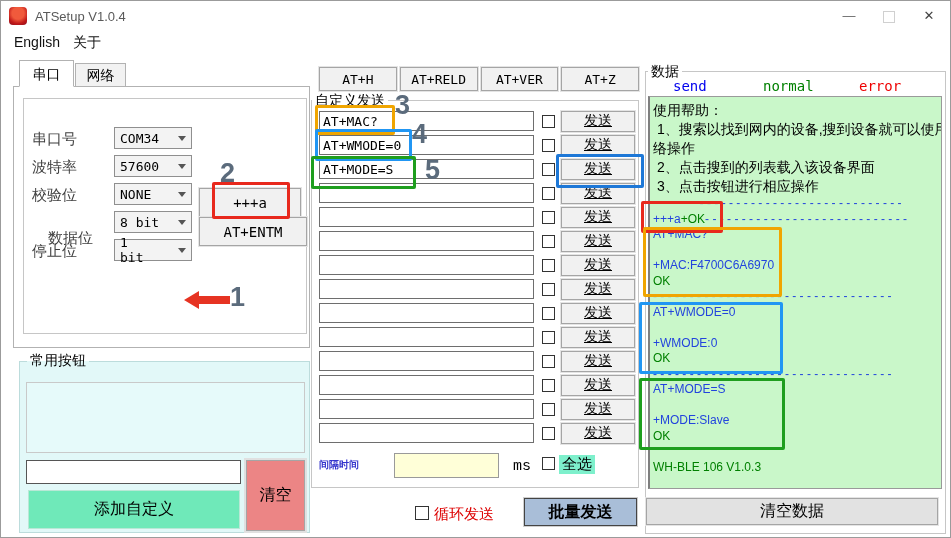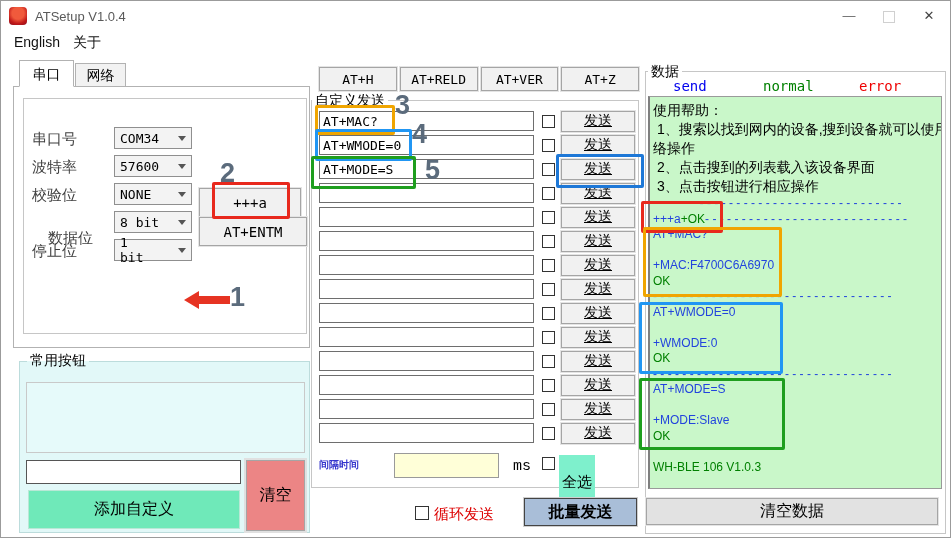--- a/index.html
+++ b/index.html
@@ -193,21 +193,21 @@
         <input class="cs-input" style="">
         <div class="cs-cb"></div>
         <button class="cs-send">发送</button>
       </div>
     </div>
 
   <div class="abs" style="left:318px;top:457px;font-size:10px;font-weight:bold;color:#3333cc;">间隔时间</div>
   <input class="abs" style="left: 393px; top: 452px; width: 105px; height: 25px; background: rgb(255, 255, 216); border: 1px solid rgb(154, 154, 154); font-size: 13px; padding: 0px 3px;" value="">
   <div class="abs mono" style="left:512px;top:457px;font-size:15px;font-family:Liberation Mono, monospace;">ms</div>
   <div class="checkbox" style="left:541px;top:456px;"></div>
-  <div class="abs" style="left:558px;top:454px;background:#7ef0cc;font-size:15px;padding:18px 3px;">全选</div>
+  <div class="abs" style="left:558px;top:454px;background:#7ef0cc;font-size:15px;padding:0 3px;">全选</div>
 
   <div class="checkbox" style="left:414px;top:505px;width:14px;height:14px;"></div>
   <div class="abs" style="left:433px;top:504px;color:#dd0000;font-size:15px;">循环发送</div>
   <button class="btn" style="left:523px;top:497px;width:113px;height:28px;background:#a9bed8;border:1px solid #444;box-shadow:0 0 0 1px #cfcfcf;font-size:16px;font-weight:bold;">批量发送</button>
 
   <div class="groupbox" style="left:644px;top:70px;width:301px;height:463px;"></div>
   <div class="grouplabel" style="left:647px;top:62px;">数据</div>
   <div class="abs mono" style="left: 672px; top: 77px; font-size: 14px; color: rgb(0, 0, 238);">send</div>
   <div class="abs mono" style="left: 762px; top: 77px; font-size: 14px; color: rgb(0, 128, 0);">normal</div>
   <div class="abs mono" style="left: 858px; top: 77px; font-size: 14px; color: rgb(238, 0, 0);">error</div>

